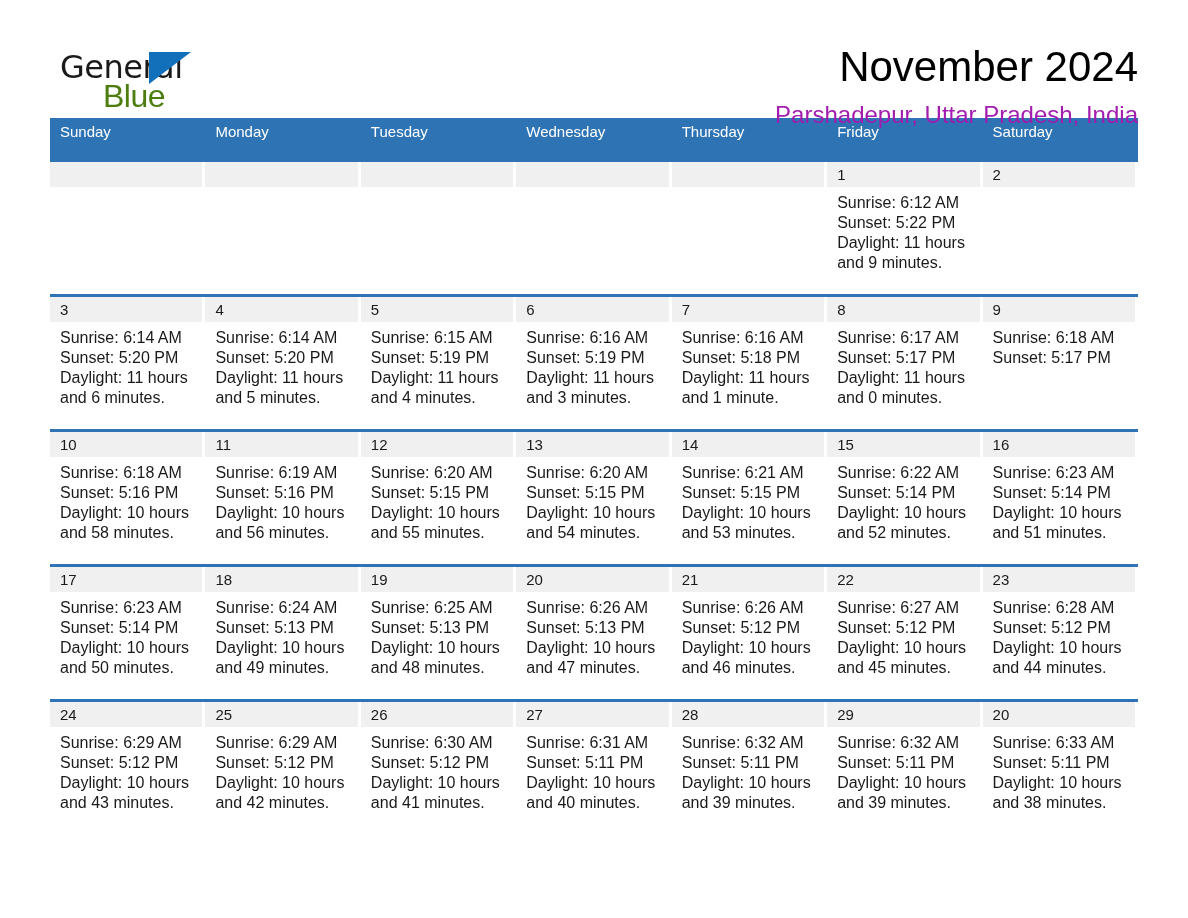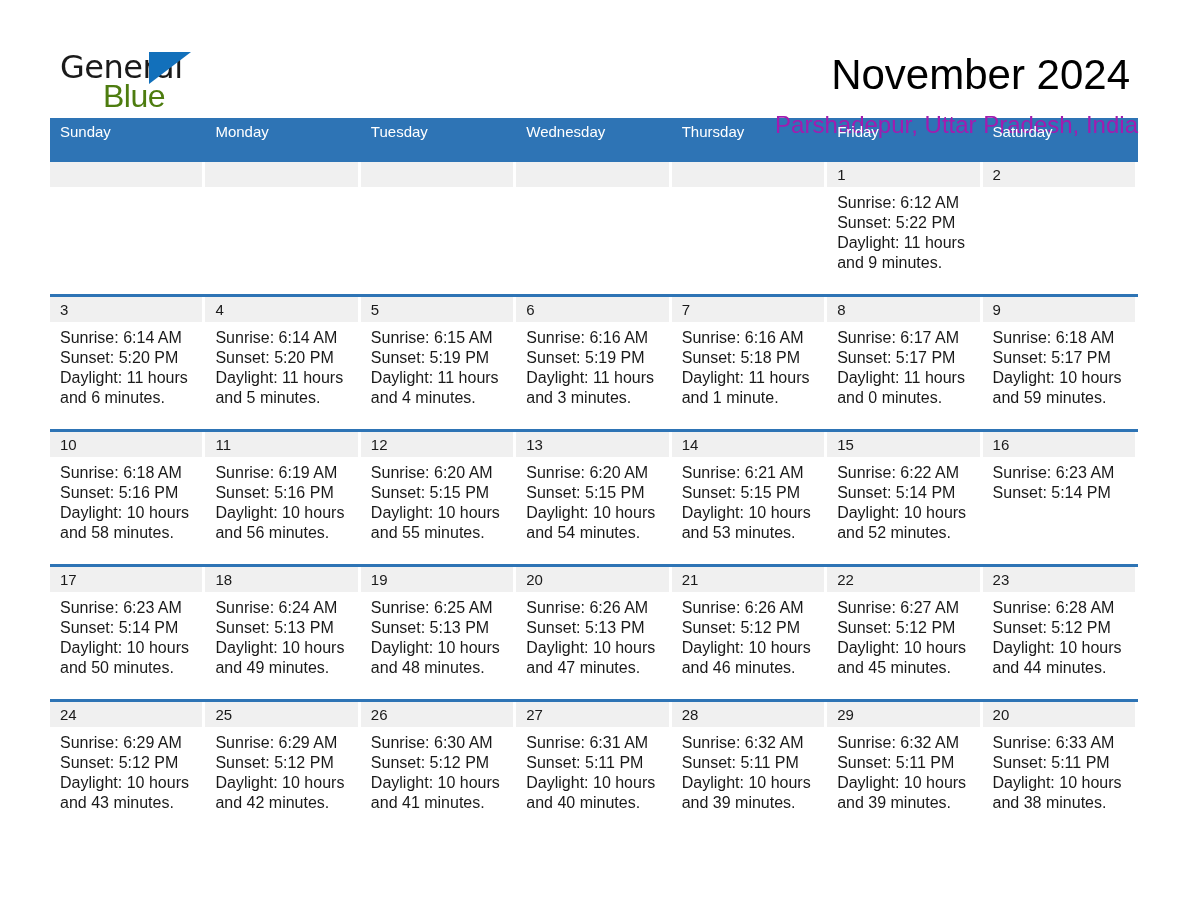--- a/index.html
+++ b/index.html
@@ -69,21 +69,21 @@
   .title-block {
     text-align: right;
     flex: 1 1 auto;
     padding-top: 2px;
   }
   .month-title {
     font-size: 42px;
     line-height: 50px;
     font-weight: normal;
     color: #000000;
-    margin: 8px;
+    margin: 0;
     letter-spacing: 0px;
   }
   .location {
     font-size: 24px;
     line-height: 34px;
     color: #a21caf;
     margin: 6px 0 0 0;
     font-weight: normal;
   }
 
@@ -263,21 +263,20 @@
           <div>Sunrise: 6:17 AM</div>
           <div>Sunset: 5:17 PM</div>
           <div class="daylight">Daylight: 11 hours and 0 minutes.</div>
         </div>
       </div>
       <div class="cell">
         <div class="datebar">9</div>
         <div class="info">
           <div>Sunrise: 6:18 AM</div>
           <div>Sunset: 5:17 PM</div>
-          <div class="daylight">Daylight: 10 hours and 59 minutes.</div>
         </div>
       </div>
     </div>
 
     <div class="week">
       <div class="cell">
         <div class="datebar">10</div>
         <div class="info">
           <div>Sunrise: 6:18 AM</div>
           <div>Sunset: 5:16 PM</div>
@@ -322,20 +321,21 @@
           <div>Sunrise: 6:22 AM</div>
           <div>Sunset: 5:14 PM</div>
           <div class="daylight">Daylight: 10 hours and 52 minutes.</div>
         </div>
       </div>
       <div class="cell">
         <div class="datebar">16</div>
         <div class="info">
           <div>Sunrise: 6:23 AM</div>
           <div>Sunset: 5:14 PM</div>
+          <div class="daylight">Daylight: 10 hours and 51 minutes.</div>
         </div>
       </div>
     </div>
 
     <div class="week">
       <div class="cell">
         <div class="datebar">17</div>
         <div class="info">
           <div>Sunrise: 6:23 AM</div>
           <div>Sunset: 5:14 PM</div>

